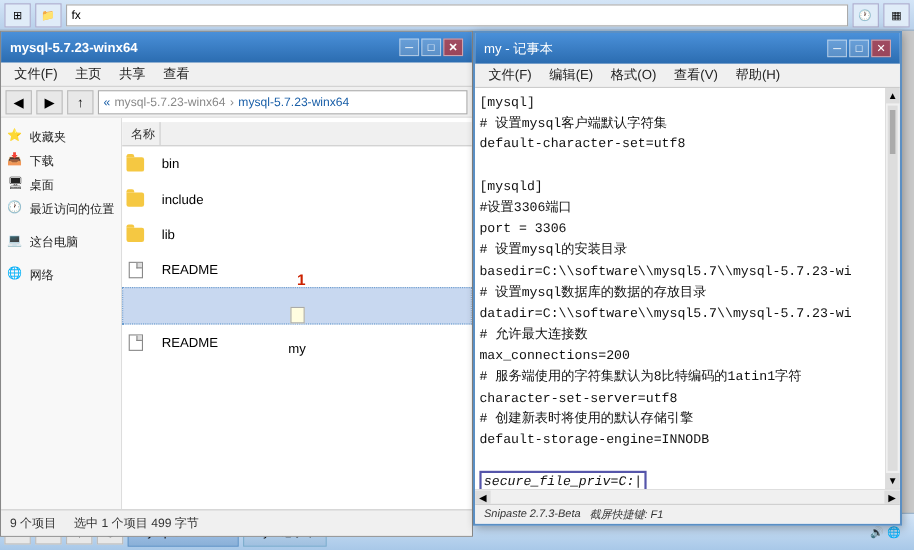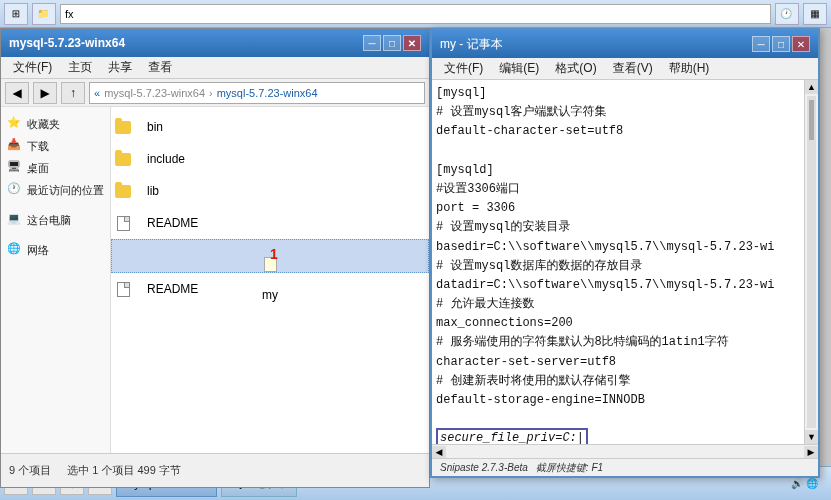--- a/index.html
+++ b/index.html
@@ -269,21 +269,21 @@
       display: inline-block;
       width: 13px;
       height: 15px;
       background: #fffde0;
       border: 1px solid #aaa;
       position: relative;
     }
 
     
     .status-bar {
-      height: 34px;
+      height: 24px;
       background: #f0f0f0;
       border-top: 1px solid #ccc;
       display: flex;
       align-items: center;
       padding: 0 8px;
       font-size: 11px;
       color: #333;
       gap: 16px;
     }
 
@@ -502,20 +502,23 @@
           <span>这台电脑</span>
         </div>
         <div style="height:8px;"></div>
         <div class="sidebar-item">
           <span class="sidebar-icon">🌐</span>
           <span>网络</span>
         </div>
       </div>
 
       <div class="file-list">
+        <div class="file-list-header">
+          <span class="col-header">名称</span>
+        </div>
 
         <div class="file-row">
           <span class="file-icon">
               <span class="icon-folder"></span>
             </span>
           <span>bin</span>
         </div>
 
 
 

